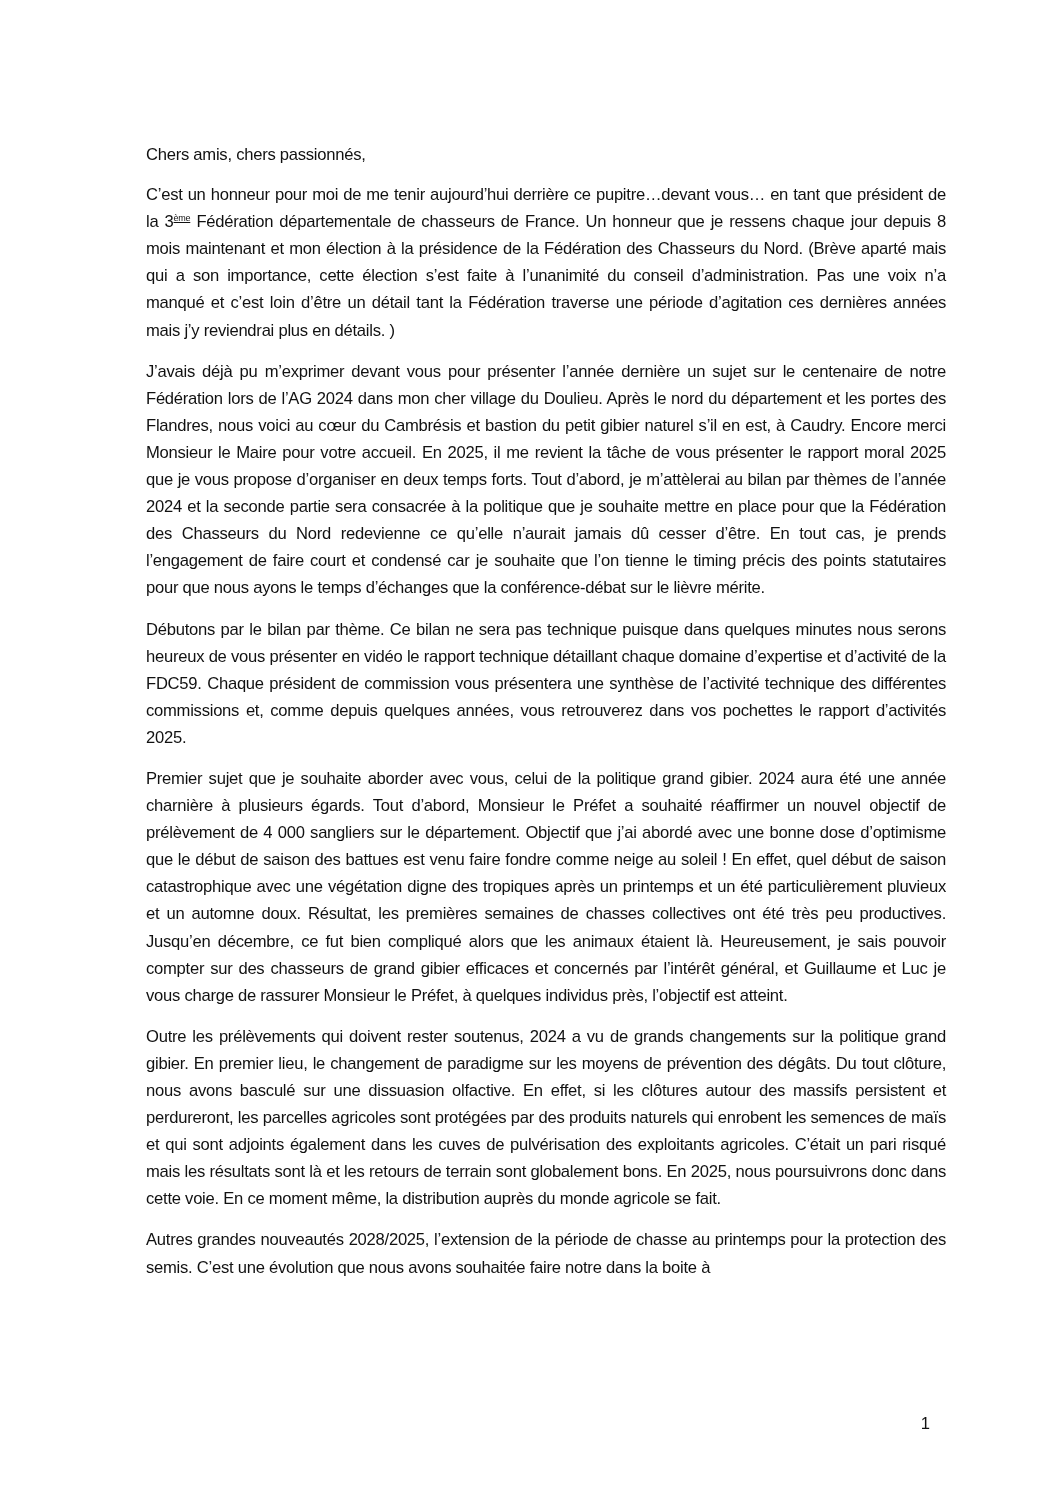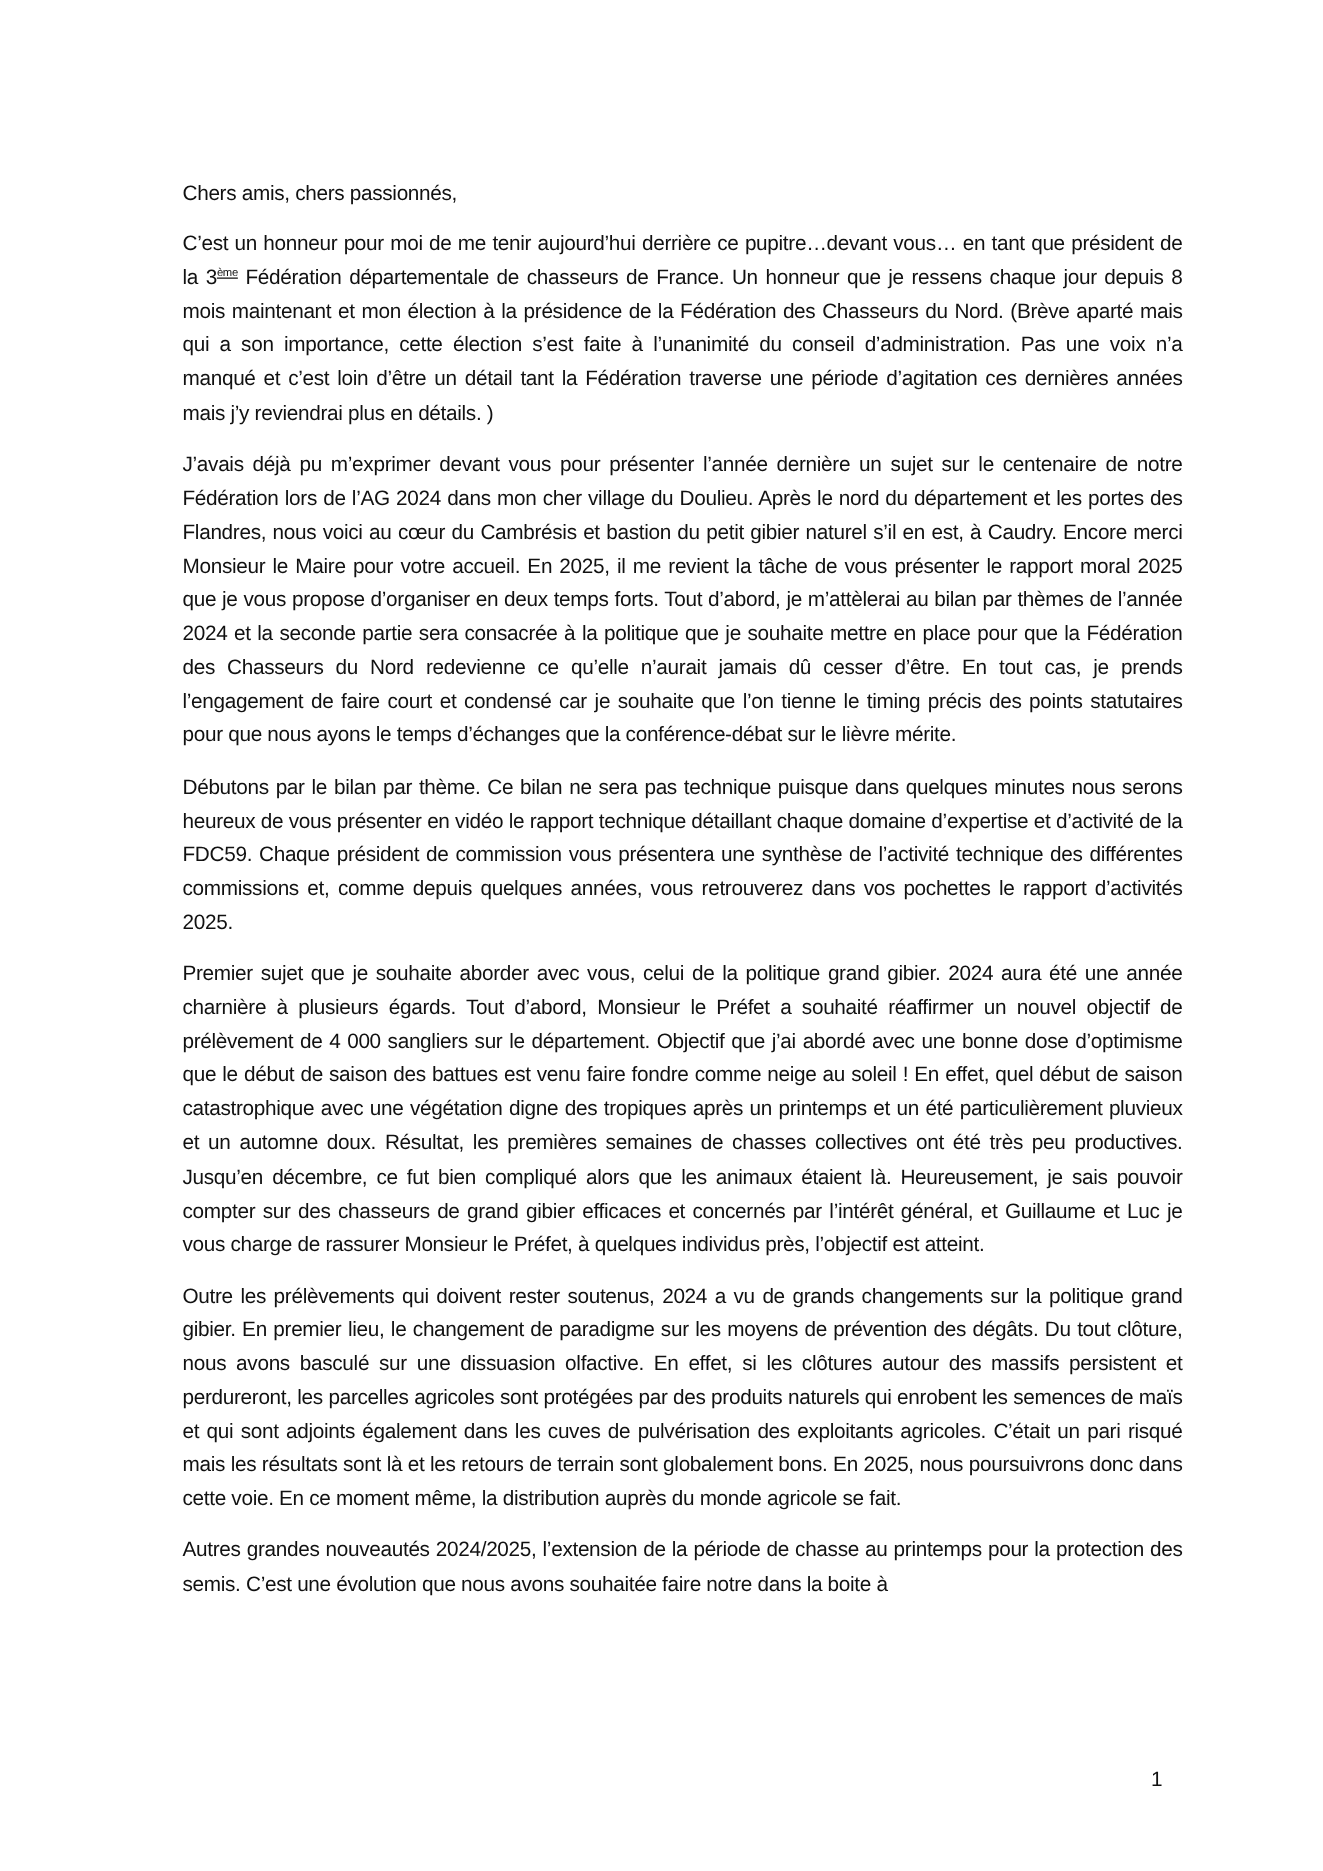--- a/index.html
+++ b/index.html
@@ -24,16 +24,16 @@
 
 <div class="page">
   <p class="greeting">Chers amis, chers passionnés,</p>
 
   <p><span>C’est un honneur pour moi de me tenir aujourd’hui derrière ce pupitre…devant vous… en tant que président de la 3</span><sup>ème</sup><span> Fédération départementale de chasseurs de France. Un honneur que je ressens chaque jour depuis 8 mois maintenant et mon élection à la présidence de la Fédération des Chasseurs du Nord. (Brève aparté mais qui a son importance, cette élection s’est faite à l’unanimité du conseil d’administration. Pas une voix n’a manqué et c’est loin d’être un détail tant la Fédération traverse une période d’agitation ces dernières années mais j’y reviendrai plus en détails. )</span></p>
 
   <p>J’avais déjà pu m’exprimer devant vous pour présenter l’année dernière un sujet sur le centenaire de notre Fédération lors de l’AG 2024 dans mon cher village du Doulieu. Après le nord du département et les portes des Flandres, nous voici au cœur du Cambrésis et bastion du petit gibier naturel s’il en est, à Caudry. Encore merci Monsieur le Maire pour votre accueil. En 2025, il me revient la tâche de vous présenter le rapport moral 2025 que je vous propose d’organiser en deux temps forts. Tout d’abord, je m’attèlerai au bilan par thèmes de l’année 2024 et la seconde partie sera consacrée à la politique que je souhaite mettre en place pour que la Fédération des Chasseurs du Nord redevienne ce qu’elle n’aurait jamais dû cesser d’être. En tout cas, je prends l’engagement de faire court et condensé car je souhaite que l’on tienne le timing précis des points statutaires pour que nous ayons le temps d’échanges que la conférence-débat sur le lièvre mérite.</p>
   <p>Débutons par le bilan par thème. Ce bilan ne sera pas technique puisque dans quelques minutes nous serons heureux de vous présenter en vidéo le rapport technique détaillant chaque domaine d’expertise et d’activité de la FDC59. Chaque président de commission vous présentera une synthèse de l’activité technique des différentes commissions et, comme depuis quelques années, vous retrouverez dans vos pochettes le rapport d’activités 2025.</p>
   <p>Premier sujet que je souhaite aborder avec vous, celui de la politique grand gibier. 2024 aura été une année charnière à plusieurs égards. Tout d’abord, Monsieur le Préfet a souhaité réaffirmer un nouvel objectif de prélèvement de 4 000 sangliers sur le département. Objectif que j’ai abordé avec une bonne dose d’optimisme que le début de saison des battues est venu faire fondre comme neige au soleil ! En effet, quel début de saison catastrophique avec une végétation digne des tropiques après un printemps et un été particulièrement pluvieux et un automne doux. Résultat, les premières semaines de chasses collectives ont été très peu productives. Jusqu’en décembre, ce fut bien compliqué alors que les animaux étaient là. Heureusement, je sais pouvoir compter sur des chasseurs de grand gibier efficaces et concernés par l’intérêt général, et Guillaume et Luc je vous charge de rassurer Monsieur le Préfet, à quelques individus près, l’objectif est atteint.</p>
   <p>Outre les prélèvements qui doivent rester soutenus, 2024 a vu de grands changements sur la politique grand gibier. En premier lieu, le changement de paradigme sur les moyens de prévention des dégâts. Du tout clôture, nous avons basculé sur une dissuasion olfactive. En effet, si les clôtures autour des massifs persistent et perdureront, les parcelles agricoles sont protégées par des produits naturels qui enrobent les semences de maïs et qui sont adjoints également dans les cuves de pulvérisation des exploitants agricoles. C’était un pari risqué mais les résultats sont là et les retours de terrain sont globalement bons. En 2025, nous poursuivrons donc dans cette voie. En ce moment même, la distribution auprès du monde agricole se fait.</p>
-  <p>Autres grandes nouveautés 2024/2025, l’extension de la période de chasse au printemps pour la protection des semis. C’est une évolution que nous avons souhaitée faire notre dans la boite à</p>
+  <p>Autres grandes nouveautés 2028/2025, l’extension de la période de chasse au printemps pour la protection des semis. C’est une évolution que nous avons souhaitée faire notre dans la boite à</p>
 </div>
 
 <div class="page-number">1</div>
 
 </body></html>

